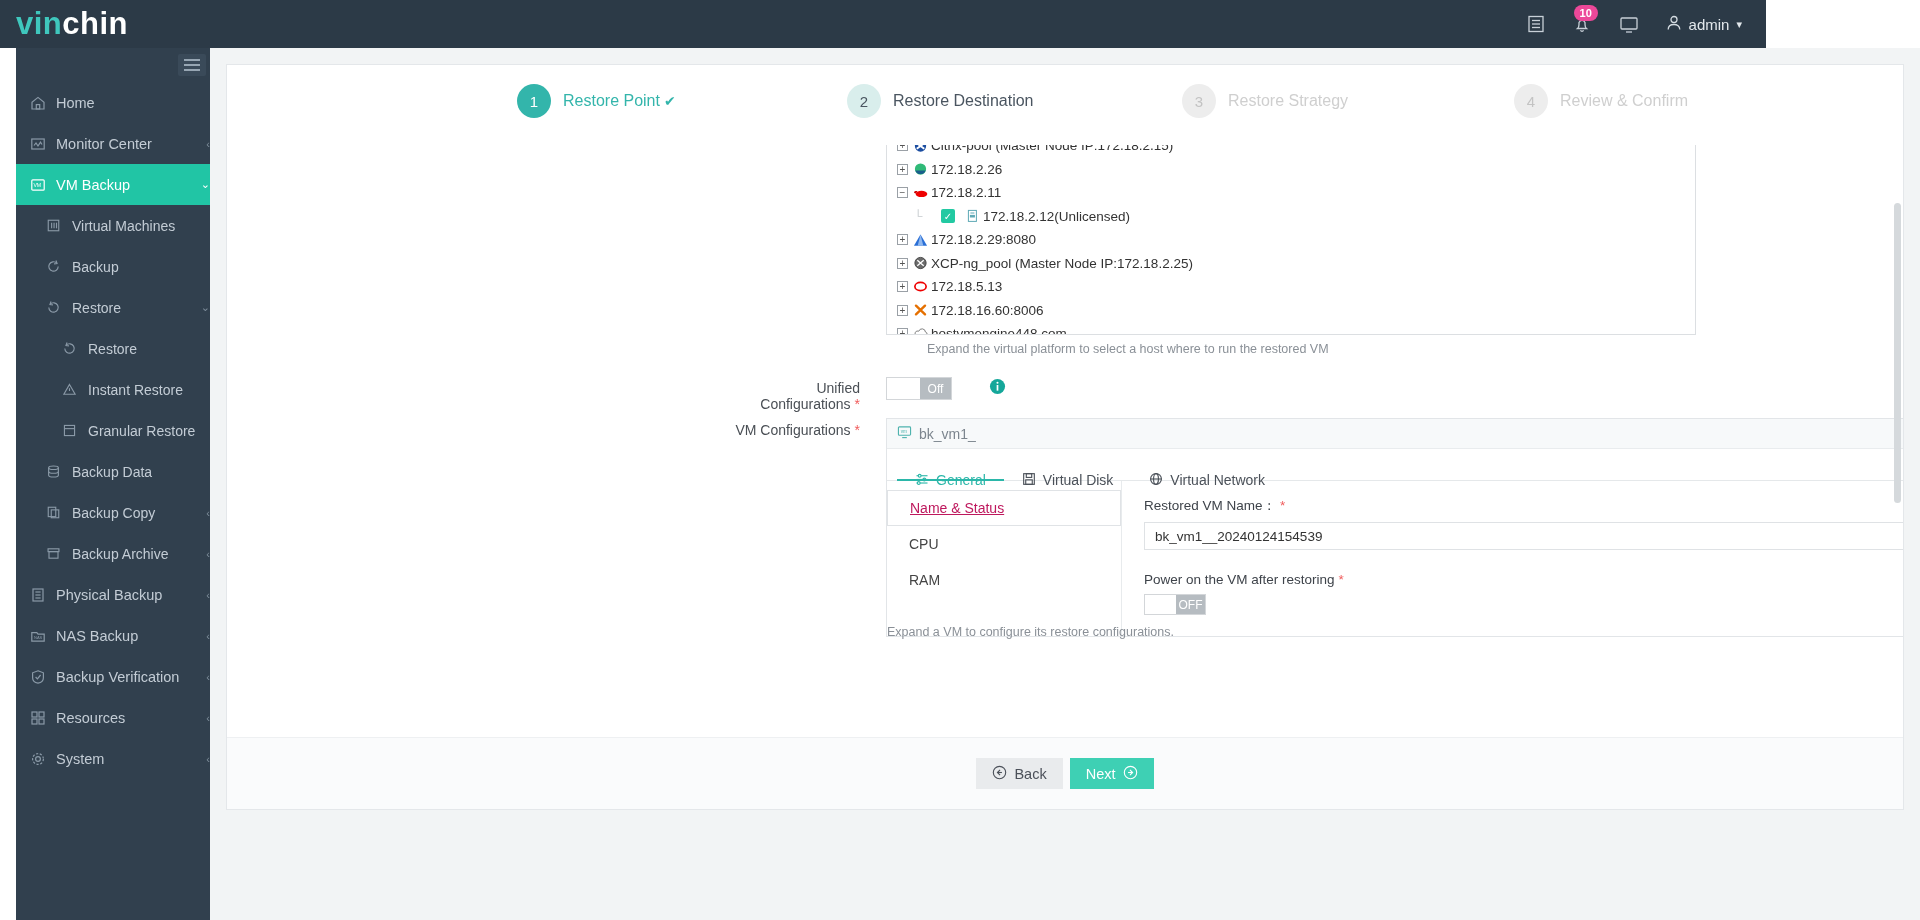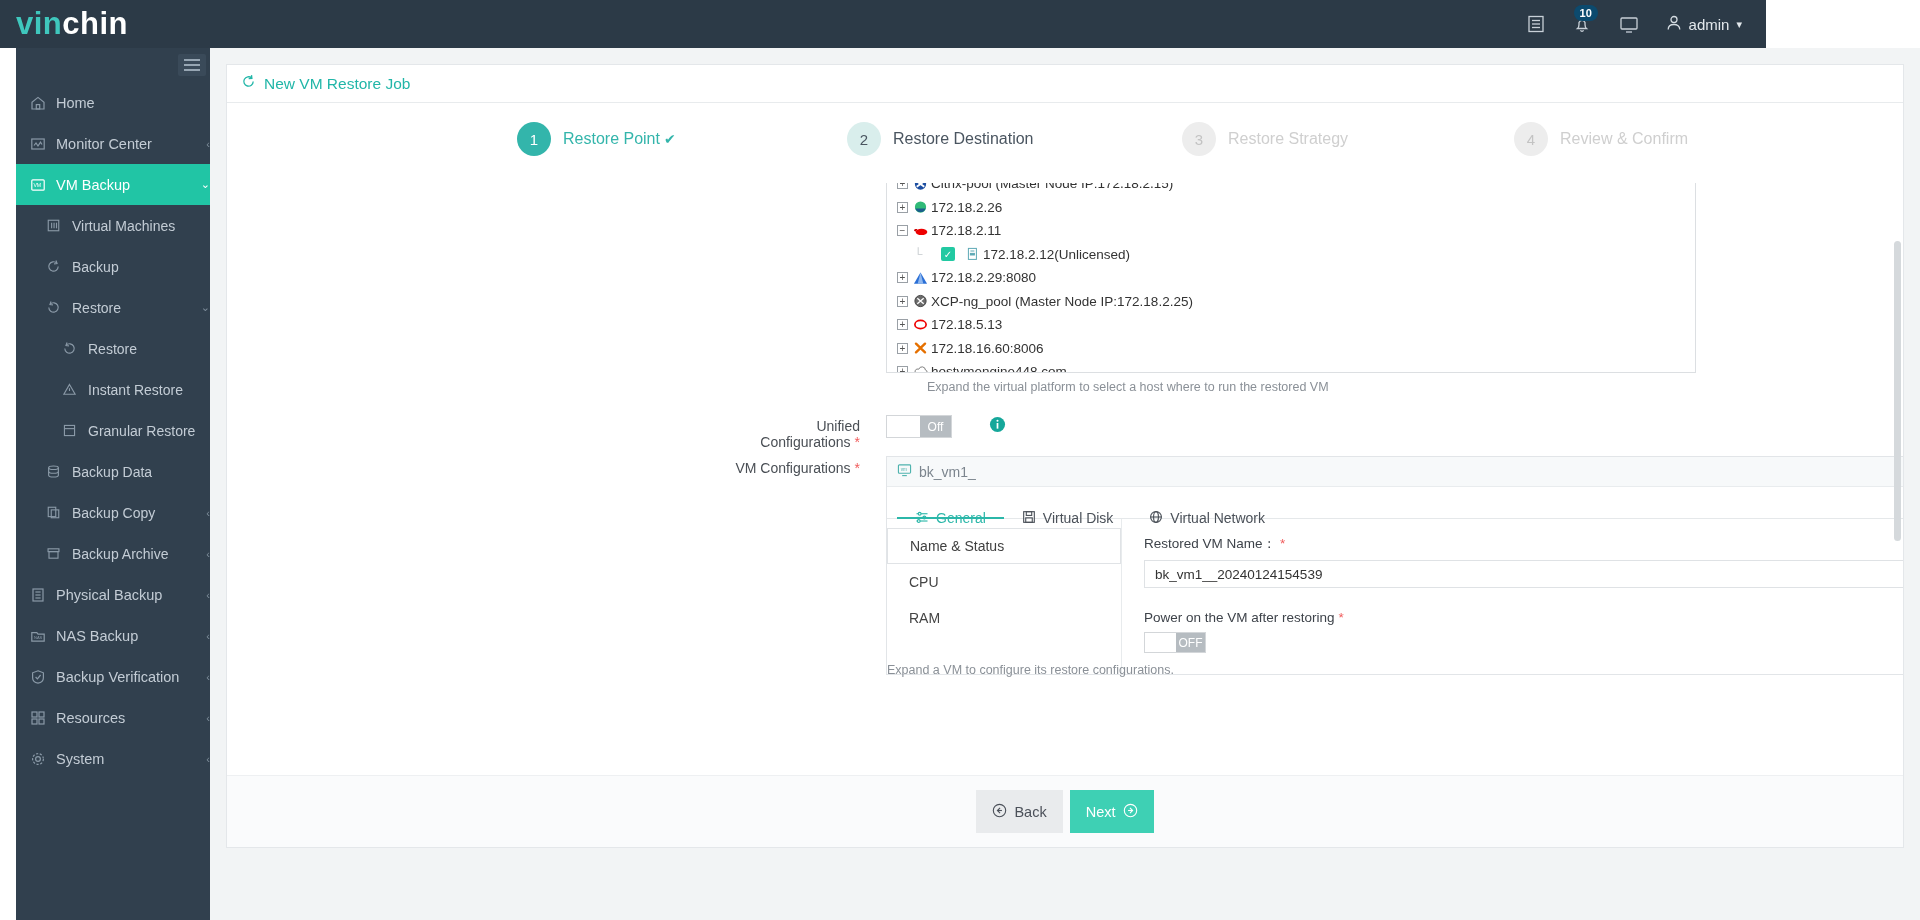--- a/index.html
+++ b/index.html
@@ -21,21 +21,21 @@
     font-size: 31px; font-weight: 700; letter-spacing: .5px;
     line-height: 48px;
   }
   .logo .t1 { color: #3fc7bd; }
   .logo .t2 { color: #ffffff; }
   .topbar-spacer { flex: 1; }
   .topbar-icons { display: flex; align-items: center; gap: 26px; padding-right: 24px; }
   .tb-icon { position: relative; color: #c8d0d8; display: flex; align-items: center; cursor: pointer; }
   .badge {
     position: absolute; top: -9px; left: 2px;
-    background: #0c4a6e; color: #fff; font-size: 11px; font-weight: 600;
+    background: #ec4899; color: #fff; font-size: 11px; font-weight: 600;
     border-radius: 9px; padding: 1px 6px; line-height: 14px; min-width: 24px; text-align: center;
   }
   .user-box { display: flex; align-items: center; gap: 7px; color: #e3e8ec; font-size: 15px; cursor: pointer; }
 
   
   .sidebar {
     position: absolute; top: 48px; left: 16px; width: 210px; height: 872px;
     background: #31404e; overflow: hidden;
   }
   .hamburger-row { height: 34px; display: flex; justify-content: flex-end; align-items: center; padding-right: 20px; }
@@ -137,31 +137,31 @@
   .tab {
     display: flex; align-items: center; gap: 7px; padding: 0 18px;
     font-size: 14px; color: #4b5159; cursor: pointer; position: relative; margin-top: 31px;
   }
   .tab.active { color: #2bb7a9; }
   .tab.active::before { content:""; position: absolute; top: -1px; left: 0; right: 0; height: 2px; background: #2bb7a9; }
 
   .tabbody { display: flex; min-height: 155px; }
   .subnav { width: 235px; border-right: 1px solid #e8ebed; padding-top: 9px; }
   .subnav-item { height: 36px; display: flex; align-items: center; padding-left: 22px; font-size: 14px; color: #444; cursor: pointer; }
-  .subnav-item.sel { color: #404040; border: 1px solid #e0e3e6; background: #fff; }
+  .subnav-item.sel { color: #be185d; border: 1px solid #e0e3e6; background: #fff; text-decoration: underline; }
   .formside { flex: 1; padding: 16px 35px 10px 22px; }
   .flabel { font-size: 13.5px; color: #3e434a; margin-bottom: 7px; }
   .tinput {
     width: 100%; height: 28px; border: 1px solid #dfe2e5; background: #fff;
     padding: 0 10px; font-size: 13.5px; color: #333; font-family: "Liberation Sans", sans-serif;
   }
 
   .footer { height: 72px; display: flex; align-items: center; justify-content: center; gap: 7px; background:#fafbfc; border-top:1px solid #eef0f2;}
   .btn {
-    height: 43px; min-width: 68px; display: flex; align-items: center; justify-content: center; gap: 7px;
+    height: 31px; min-width: 68px; display: flex; align-items: center; justify-content: center; gap: 7px;
     font-size: 14.5px; cursor: pointer; border: none; padding: 0 16px;
     font-family: "Liberation Sans", sans-serif;
   }
   .btn.back { background: #e9ebed; color: #4b5059; }
   .btn.next { background: #3ed0b4; color: #fff; }
 
   .scrollbar {
     position: absolute; right: 2px; top: 56px; width: 7px; height: 540px; background: transparent;
   }
   .scrollbar .thumb { position: absolute; top: 10px; width: 7px; height: 300px; background: #d5d9dc; border-radius: 4px; }
@@ -387,29 +387,20 @@
         </span>
         <span class="lbl">System</span>
         <span class="caret">‹</span>
       </div>
     </div>
 </div>
 
 <div class="main">
   <div class="card">
 
-    <div class="card-title">
-      <span>
-        <svg width="15" height="15" viewBox="0 0 16 16" fill="none" stroke="#21b6a8" stroke-width="1.4">
-          <path d="M13 8a5 5 0 1 1-1.6-3.7"></path>
-            <polyline points="11.2,1.2 11.6,4.6 8.2,4.9"></polyline>
-        </svg>
-      </span>
-      <span>New VM Restore Job</span>
-    </div>
 
     <div class="stepper" id="stepper">
         <div class="step done" style="left: 290px;">
           <div class="circle">1</div>
                  <div class="slabel">Restore Point<span class="check">✔</span></div>
         </div>
         <div class="step current" style="left: 620px;">
           <div class="circle">2</div>
                  <div class="slabel">Restore Destination</div>
         </div>

